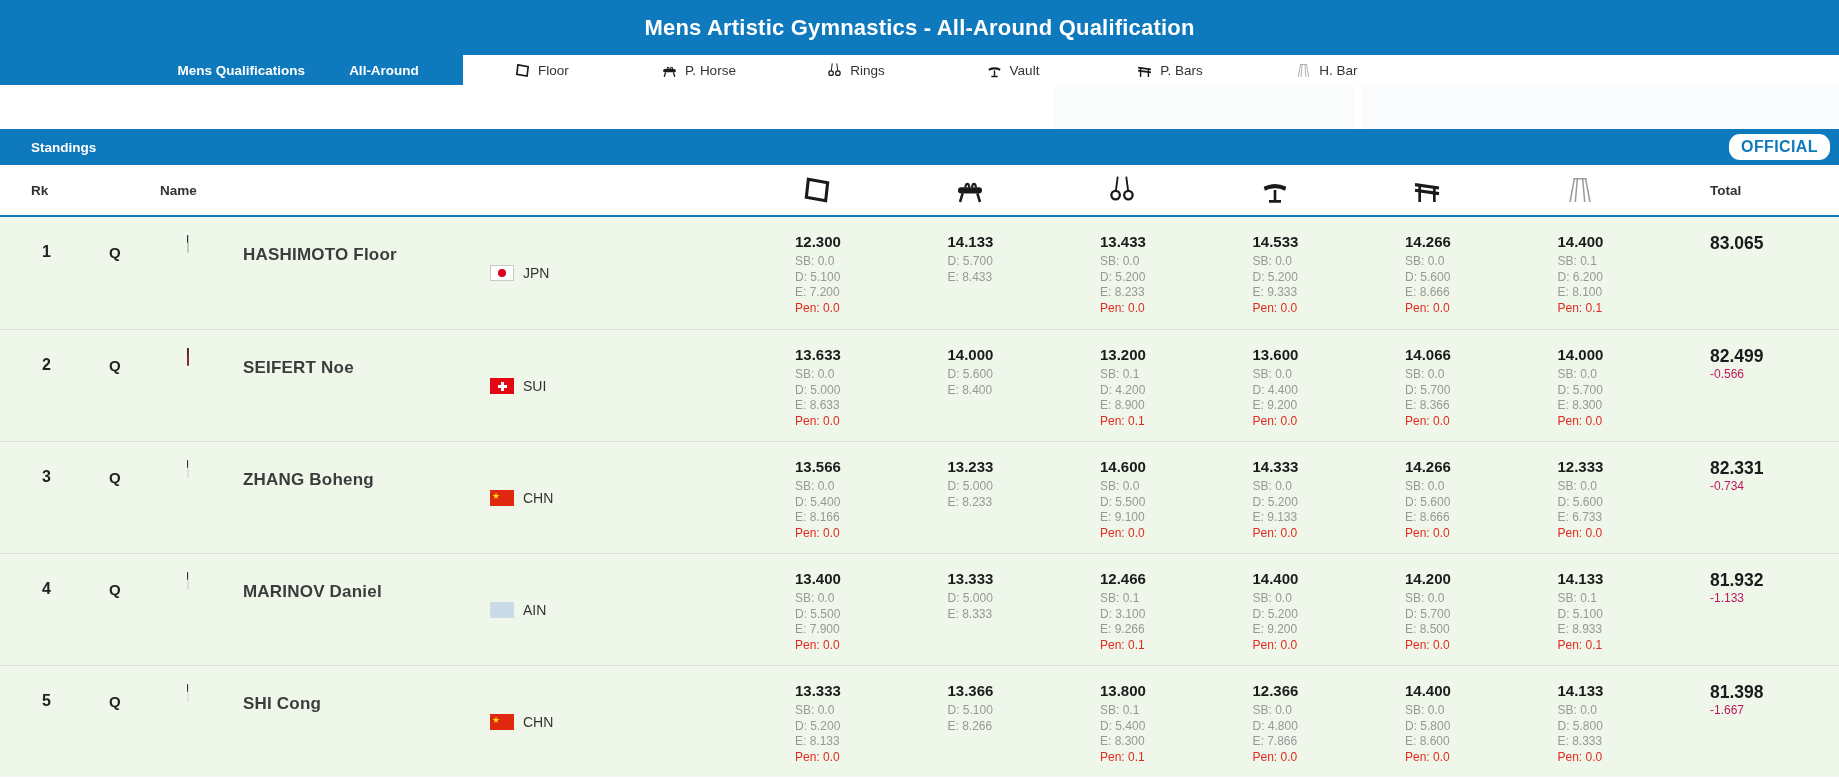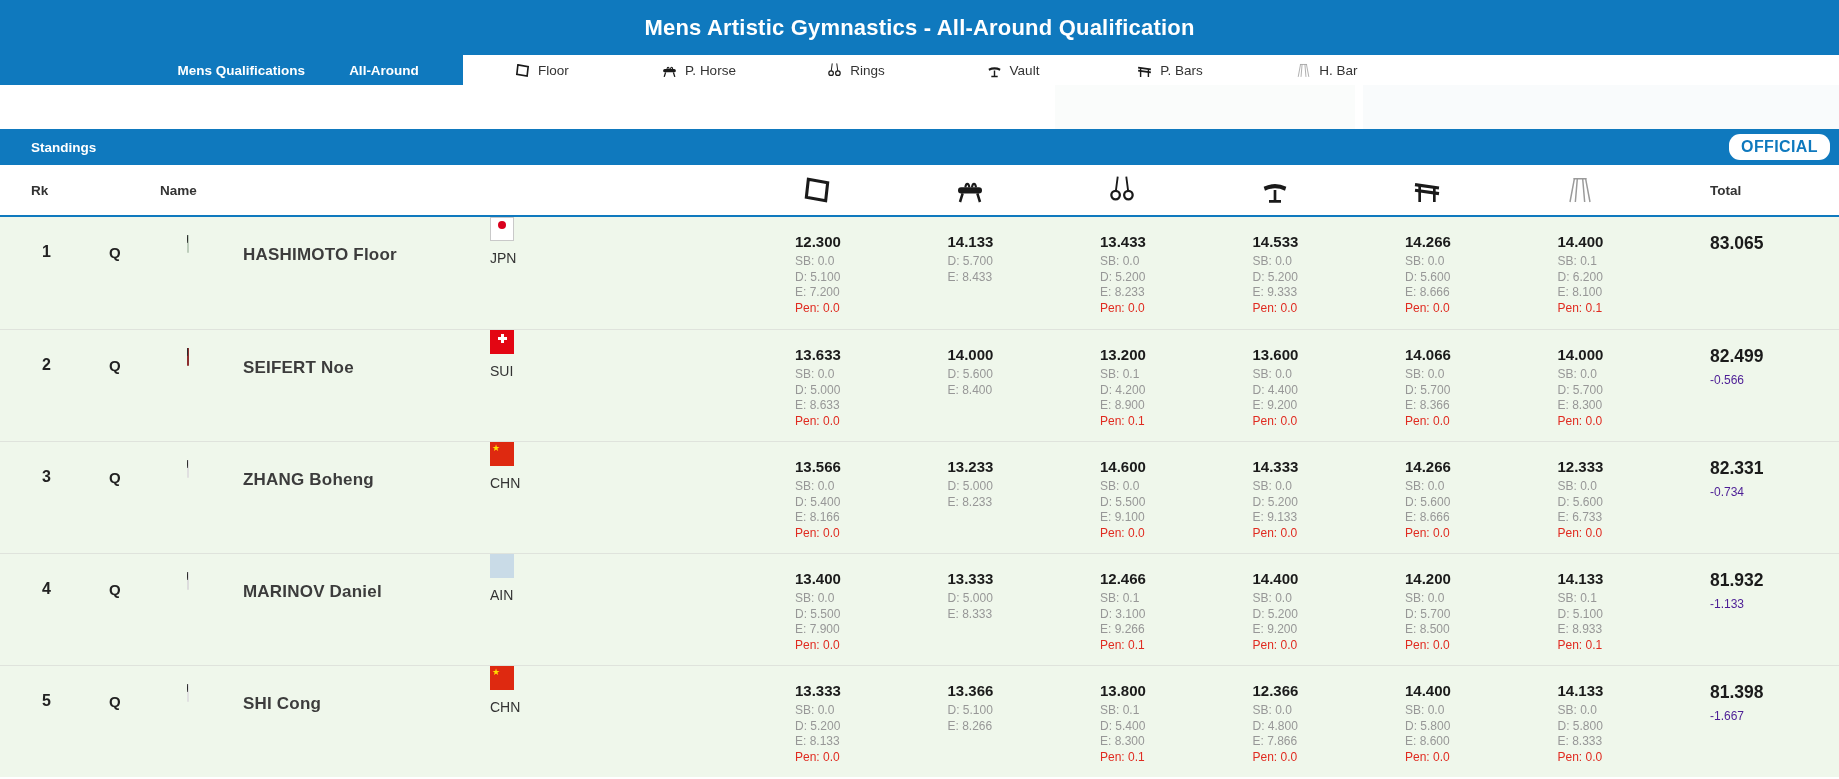--- a/index.html
+++ b/index.html
@@ -43,21 +43,21 @@
   .h-app { display:flex; align-items:center; padding-left:6px; }
   .h-app svg { width:32px; height:32px; color:#1a1a1a; }
   .h-app svg.light { color:#9a9a9a; }
 
   .row { height:112px; background:#eff7eb; cursor:pointer; }
   .row + .row { border-top:1px solid #dfe3dc; }
 
   .c-rank { font-size:16px; font-weight:bold; color:#222; padding-left:42px; padding-top:26px; }
   .c-q { font-size:15px; font-weight:bold; color:#222; padding-top:27px; padding-left:14px; }
   .c-name { display:flex; align-items:center; padding-left:27px; height:76px; }
-  .c-noc { display:flex; align-items:flex-start; height:64px; gap:9px;flex-direction:column; }
+  .c-noc { display:flex; align-items:flex-end; height:64px; gap:9px; }
 
   
   .avatar { width:44px; height:54px; position:relative; flex:0 0 44px; margin-top:14px; overflow:hidden; }
   .avatar .head { width:17px; height:20px; margin:2px auto 0; background:#d8ab84;
                   border-radius:50% 50% 45% 45%; position:relative; }
   .avatar .head::before { content:""; position:absolute; top:-1px; left:-1px; right:-1px; height:9px;
                   background:#2b2b2b; border-radius:50% 50% 40% 40%; }
   .avatar .body { width:38px; height:26px; margin:-5px auto 0; background:var(--jacket,#eee);
                   border-radius:55% 55% 10px 10px; border:1px solid rgba(0,0,0,.08); }
   .pname { margin-left:12px; font-size:17px; color:#3c3c3c; font-weight:bold; letter-spacing:.2px; }
@@ -77,21 +77,21 @@
   .nlabel { font-size:14px; color:#333; }
 
   
   .cell { padding-top:16px; }
   .score { font-size:15px; font-weight:bold; color:#1b1b1b; margin-bottom:4px; }
   .sub { font-size:12px; color:#979797; line-height:15.5px; }
   .sub.pen { color:#e02b20; }
   .sub:empty { display:none; }
   .c-total { padding-top:16px; }
   .tscore { font-size:17.5px; font-weight:bold; color:#1b1b1b; }
-  .tdiff { font-size:12px; color:#4c1d95; margin-top:6px; }
+  .tdiff { font-size:12px; color:#be185d; }
   .tdiff:empty { display:none; }
 
   .defs { position:absolute; width:0; height:0; overflow:hidden; }
 </style>
 </head>
 <body>
 
 <svg class="defs" xmlns="http://www.w3.org/2000/svg">
   <symbol id="i-floor" viewBox="0 0 24 24">
     <polygon points="5.5,4 20,6.5 18.5,20 4,17.5" fill="none" stroke="currentColor" stroke-width="2.3"></polygon>

